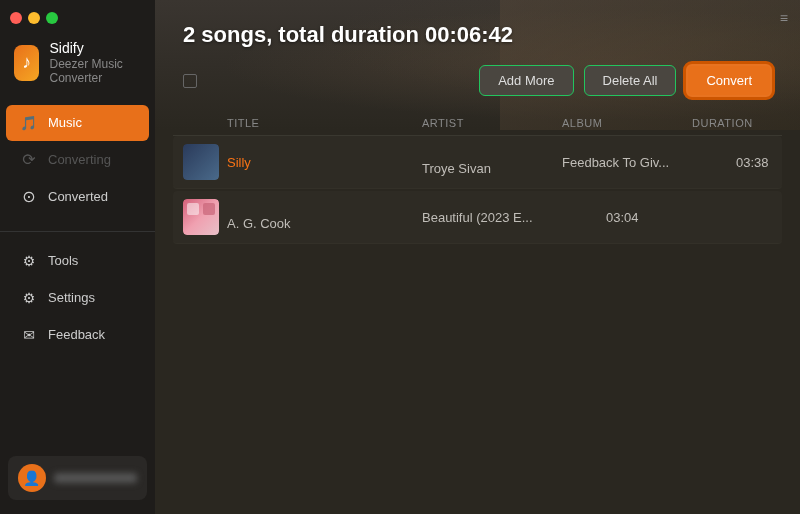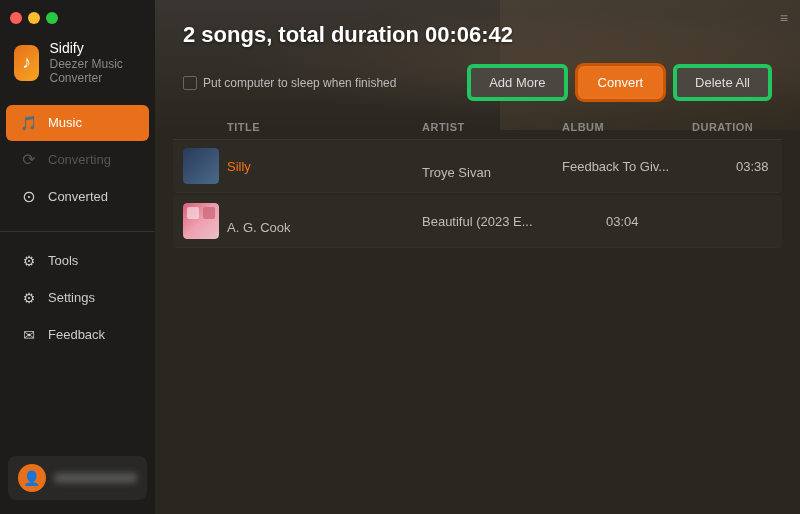--- a/index.html
+++ b/index.html
@@ -229,21 +229,21 @@
       padding: 7px 18px;
       border-radius: 6px;
       border: none;
       font-size: 13px;
       font-weight: 500;
       cursor: pointer;
     }
     .btn-secondary {
       background: #4a4640;
       color: #ddd;
-      border: 4px solid #22c55e;
+      border: 1px solid #22c55e;
     }
     .btn-convert {
       background: #e8701a;
       color: #fff;
       border: 2px solid #e87320;
       box-shadow: 0 0 0 2px #cc5500;
       outline: 2px solid #cc5500;
       outline-offset: 1px;
     }
 
@@ -254,21 +254,21 @@
       flex: 1;
       padding: 0 18px;
     }
 
     .table-header {
       display: grid;
       grid-template-columns: 44px 1fr 140px 130px 80px;
       padding: 6px 10px;
       color: #888;
       font-size: 11px;
-      font-weight: 700;
+      font-weight: 400;
       letter-spacing: 0.5px;
       border-bottom: 1px solid #3a3830;
     }
 
     .table-row {
       display: grid;
       grid-template-columns: 44px 1fr 140px 130px 80px;
       padding: 8px 10px;
       align-items: center;
       border-bottom: 1px solid #333028;
@@ -409,25 +409,24 @@
 
   <div class="menu-icon-top">≡</div>
 
   <div class="main-header">
     <h1 class="song-count-title">2 songs, total duration 00:06:42</h1>
   </div>
 
   <div class="toolbar">
     <div class="sleep-checkbox-area">
       <input type="checkbox" class="sleep-checkbox" style="">
-      <label>Put computer to sleep when finished</label>
     </div>
     <button class="btn btn-secondary">Add More</button>
+    <button class="btn btn-secondary">Delete All</button>
     <button class="btn btn-convert">Convert</button>
-    <button class="btn btn-secondary">Delete All</button>
   </div>
 
   <div class="song-table">
 
     <div class="table-header">
       <div></div>
       <div>TITLE</div>
       <div>ARTIST</div>
       <div>ALBUM</div>
       <div>DURATION</div>

